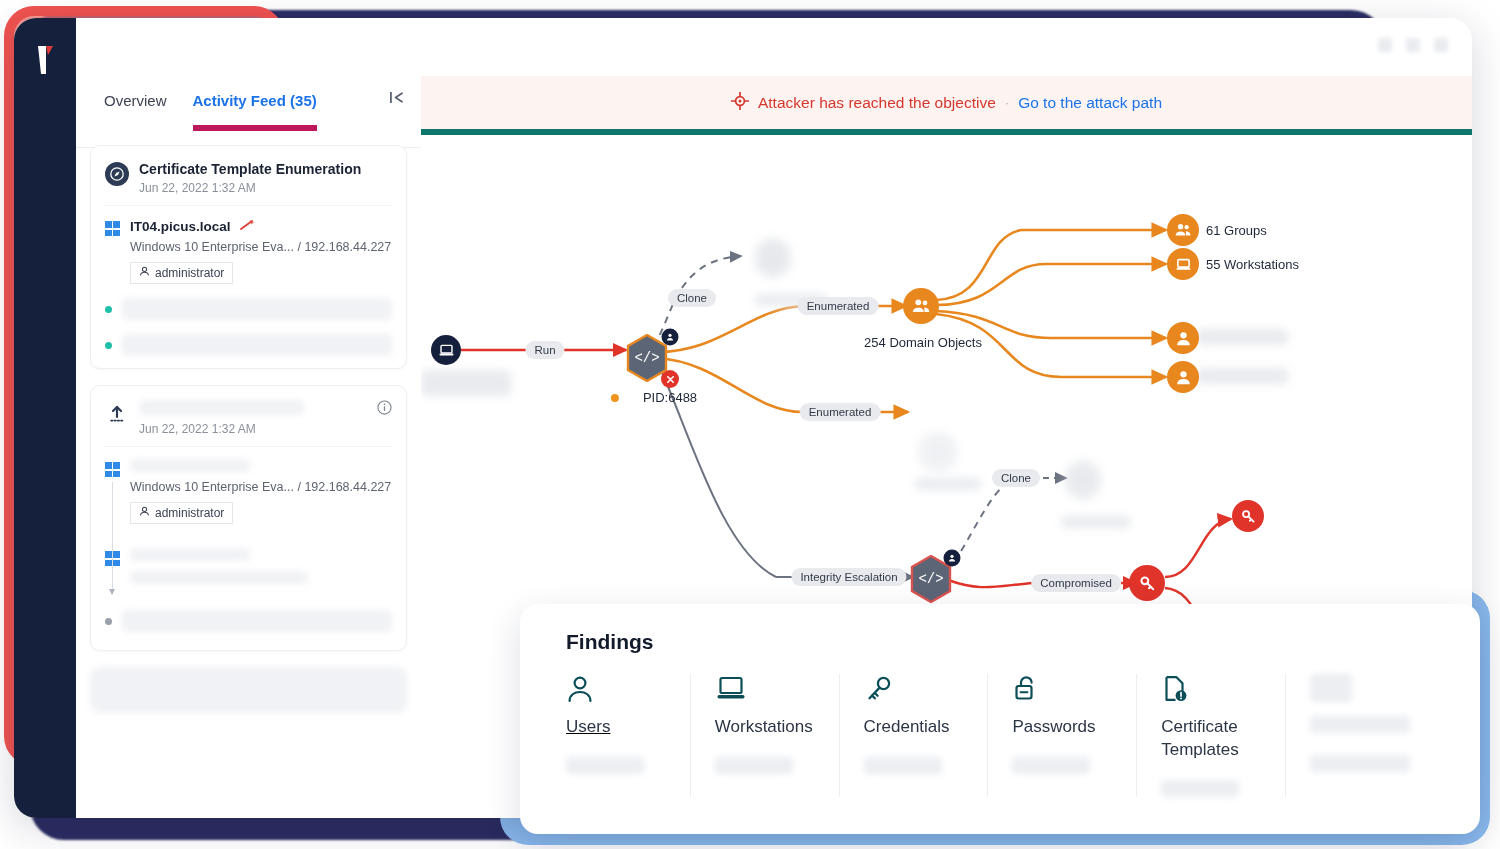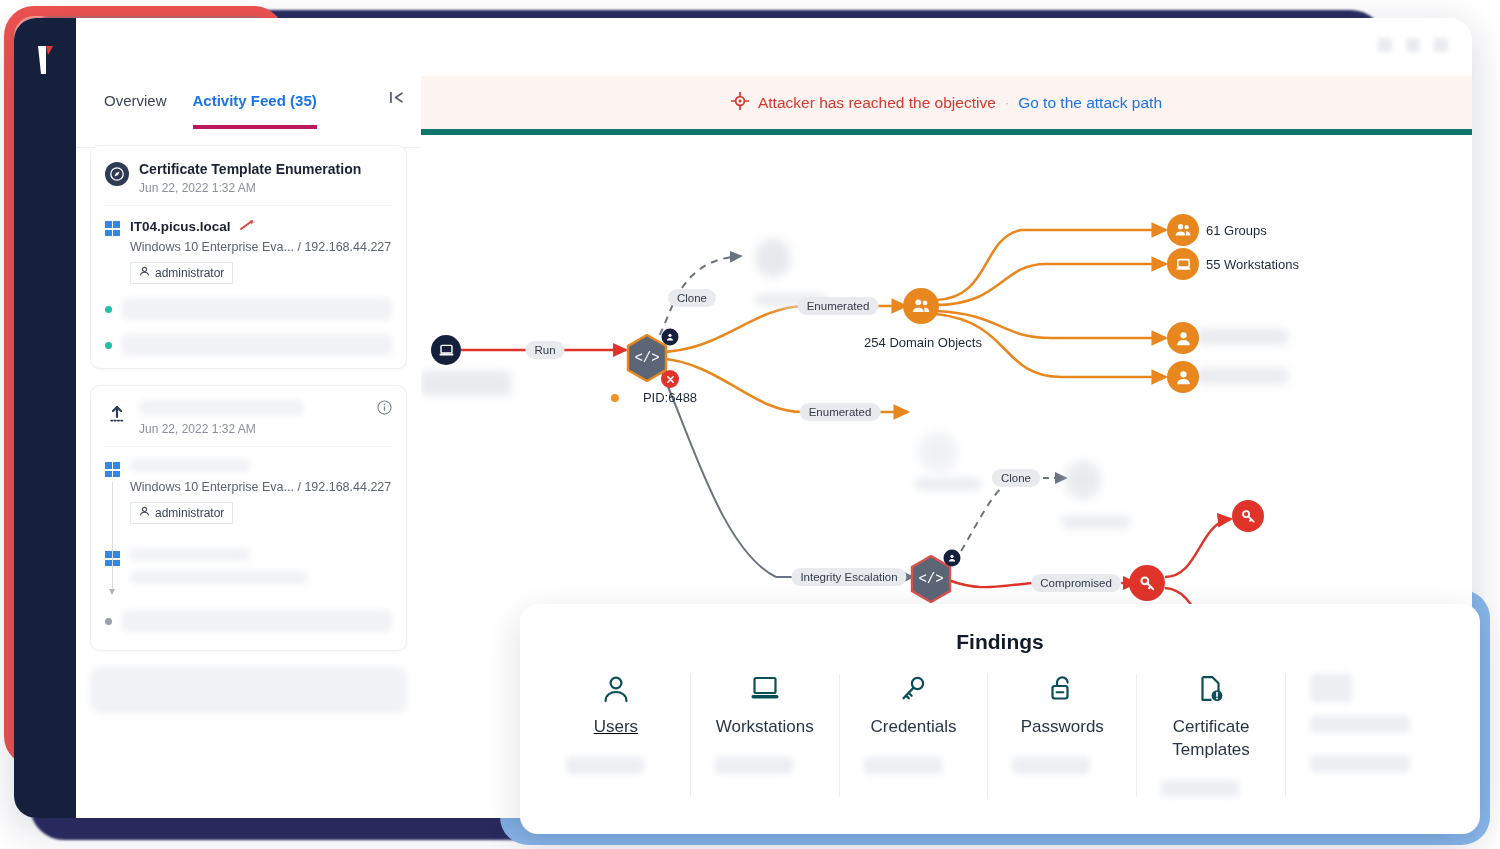--- a/index.html
+++ b/index.html
@@ -62,21 +62,21 @@
   
   .sidebar{
     position:absolute;left:62px;top:58px;width:345px;bottom:0;
     background:#fff;border-right:1px solid #e9ecf1;
   }
   .tabs{
     position:relative;height:55px;border-bottom:1px solid #eceef2;
     display:flex;align-items:flex-start;padding:16px 16px 0 28px;gap:26px;
   }
   .tab{font-size:15px;color:#3c4354;padding-bottom:16px;cursor:pointer;white-space:nowrap;}
-  .tab.active{color:#1a73e8;font-weight:bold;border-bottom:4px solid #be185d;}
+  .tab.active{color:#1a73e8;font-weight:bold;border-bottom:6px solid #be185d;}
   .collapse-icon{
     position:absolute;right:16px;top:14px;font-size:17px;color:#5c6374;
     cursor:pointer;letter-spacing:-1px;
   }
 
   .feed{position:absolute;left:0;right:0;top:55px;bottom:0;overflow:hidden;padding:14px 14px 0 14px;box-sizing:border-box;}
   .card{
     border:1px solid #edeff3;border-radius:10px;background:#fff;
     padding:14px 14px 12px 14px;margin-bottom:16px;position:relative;
     box-shadow:0 1px 3px rgba(20,25,60,.04);
@@ -147,21 +147,21 @@
     box-shadow:0 8px 26px rgba(20,30,70,.16), 0 2px 6px rgba(20,30,70,.10);
     display:flex;align-items:center;justify-content:center;gap:14px;
     color:#1666d4;font-weight:bold;font-size:17px;cursor:pointer;z-index:40;
   }
 
   
   .findings{
     position:absolute;left:520px;top:604px;width:960px;height:230px;
     background:#fff;border-radius:18px;
     box-shadow:0 12px 36px rgba(20,30,70,.14);
-    padding:26px 46px;box-sizing:border-box;z-index:35;text-align:center;
+    padding:26px 46px;box-sizing:border-box;z-index:35;
   }
   .findings h2{margin:0 0 20px 0;font-size:21px;color:#121a2b;font-weight:bold;}
   .find-grid{display:flex;}
   .find-col{
     flex:1;padding:0 24px;border-right:1px solid #eceef2;min-height:120px;
   }
   .find-col:first-child{padding-left:0;text-decoration:underline;}
   .find-col:last-child{border-right:none;}
   .find-icn{height:32px;color:#0b4e57;margin-bottom:10px;}
   .find-label{font-size:17px;color:#2b3545;line-height:1.35;}

